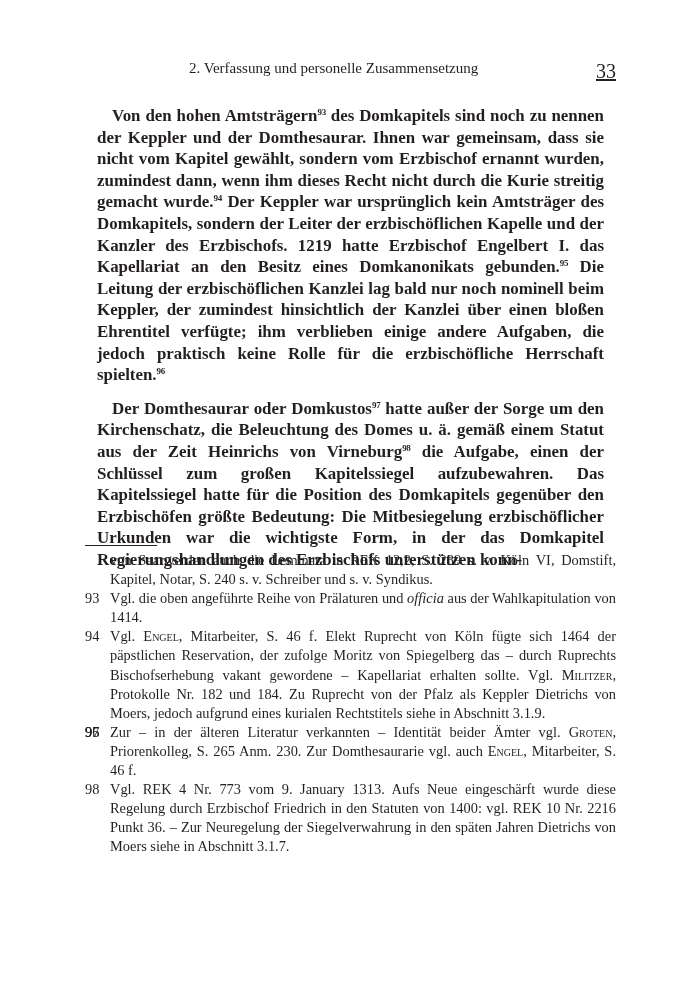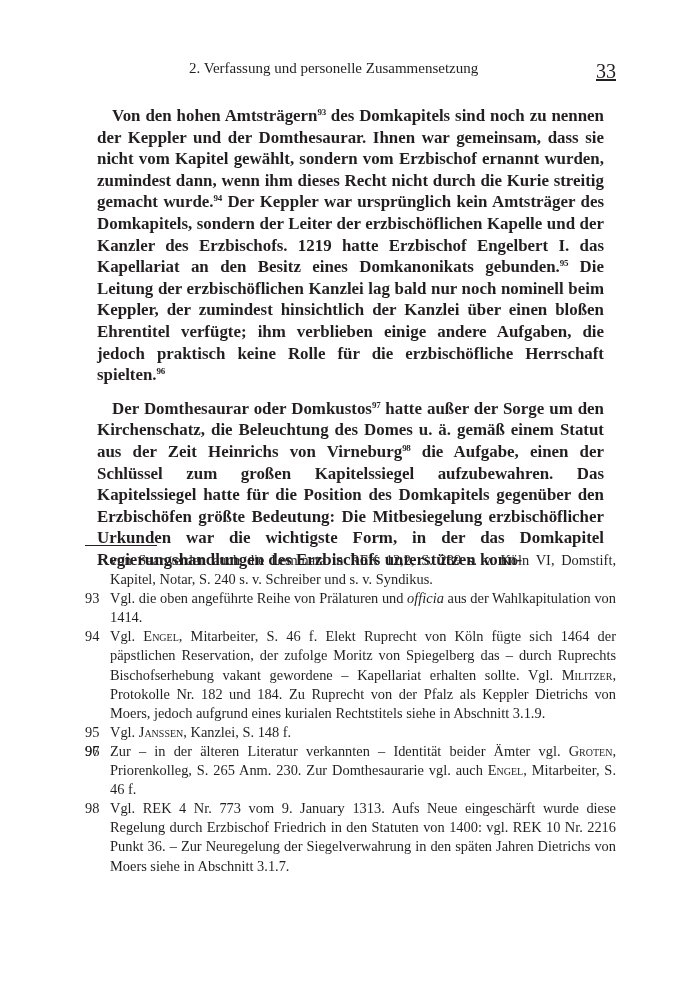--- a/index.html
+++ b/index.html
@@ -122,21 +122,20 @@
     <div class="fn-item">
       <span class="fn-num">93</span>
       <span class="fn-text">Vgl. die oben angeführte Reihe von Prälaturen und <em>officia</em> aus der Wahlkapitulation von 1414.</span>
     </div>
     <div class="fn-item">
       <span class="fn-num">94</span>
       <span class="fn-text">Vgl. <span class="sc">Engel</span>, Mitarbeiter, S. 46 f. Elekt Ruprecht von Köln fügte sich 1464 der päpstlichen Reservation, der zufolge Moritz von Spiegelberg das – durch Ruprechts Bischofserhebung vakant gewordene – Kapellariat erhalten sollte. Vgl. <span class="sc">Militzer</span>, Protokolle Nr. 182 und 184. Zu Ruprecht von der Pfalz als Keppler Dietrichs von Moers, jedoch aufgrund eines kurialen Rechtstitels siehe in Abschnitt 3.1.9.</span>
     </div>
     <div class="fn-item">
       <span class="fn-num">95</span>
-      <span class="fn-text">Vgl. <span class="sc">Janssen</span>, Kanzlei, S. 148 f.</span>
     </div>
     <div class="fn-item">
       <span class="fn-num">96</span>
     </div>
     <div class="fn-item">
       <span class="fn-num">97</span>
       <span class="fn-text">Zur – in der älteren Literatur verkannten – Identität beider Ämter vgl. <span class="sc">Groten</span>, Priorenkolleg, S. 265 Anm. 230. Zur Domthesaurarie vgl. auch <span class="sc">Engel</span>, Mitarbeiter, S. 46 f.</span>
     </div>
     <div class="fn-item">
       <span class="fn-num">98</span>

